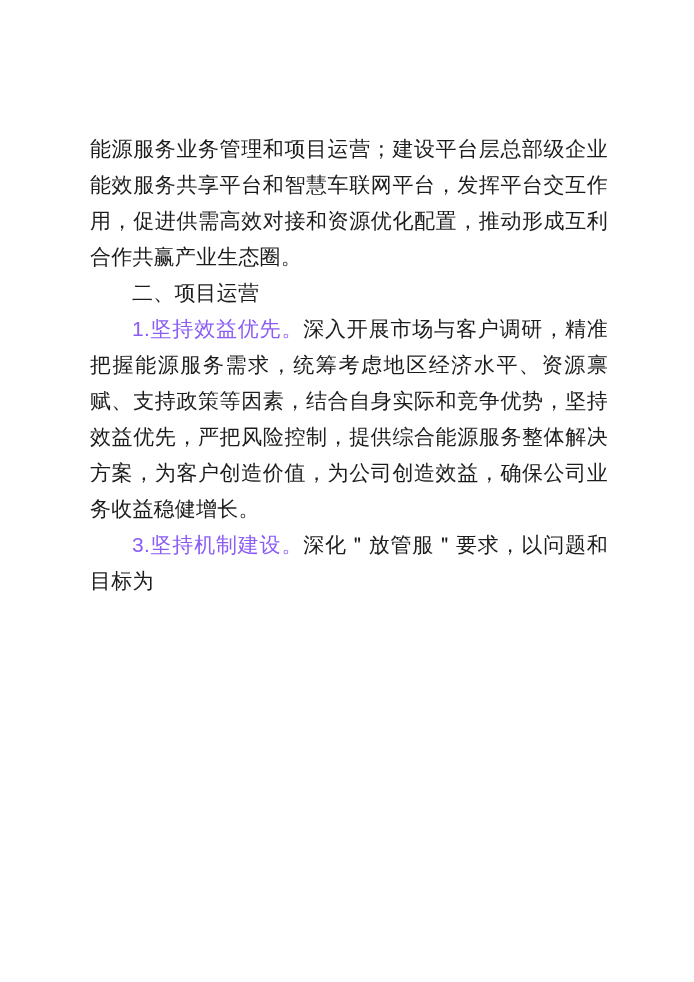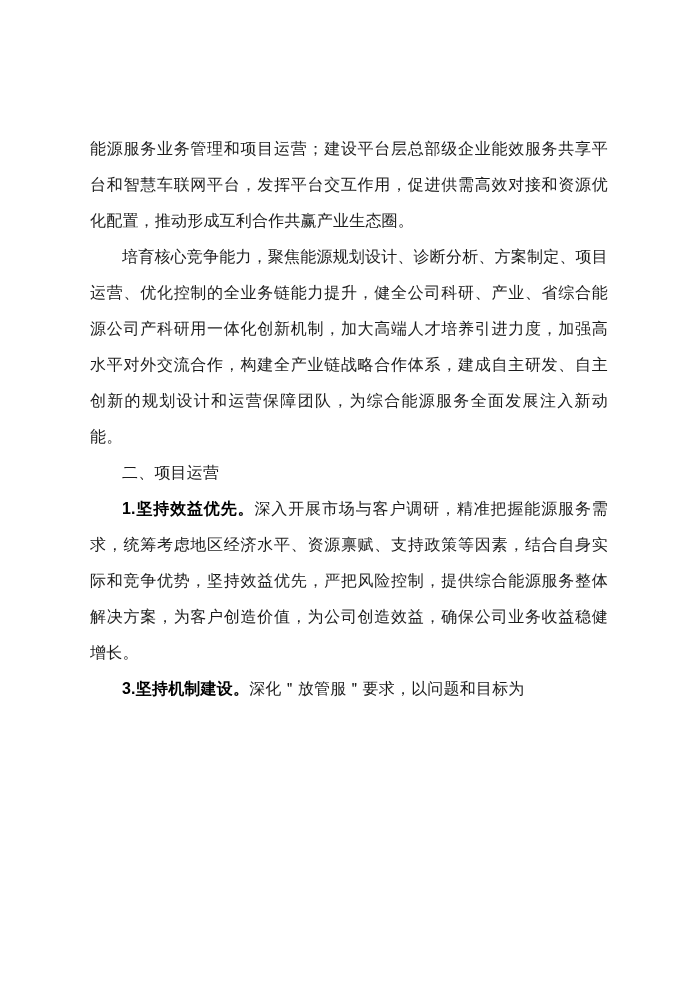--- a/index.html
+++ b/index.html
@@ -19,45 +19,44 @@
     height: 982px;
     background: #ffffff;
     padding: 131px 86px 0 90px;
   }
   .content {
     width: 518px;
   }
   .para {
     margin: 0;
     padding: 0;
-    font-size: 16px;
+    font-size: 21px;
     line-height: 36px;
     color: #1c1c1c;
     text-align: justify;
     letter-spacing: 0.2px;
     word-break: break-all;
     overflow-wrap: break-word;
   }
   .para.indent {
     text-indent: 2em;
   }
   .lead {
-    font-weight: 700;
-    color: #000000;
+    font-weight: 400;
+    color: #8b5cf6;
   }
 </style>
 </head>
 <body>
 
 <div class="page">
   <div class="content">
 
     <p class="para"><span>能源服务业务管理和项目运营；建设平台层总部级企业能效服务共享平台和智慧车联网平台，发挥平台交互作用，促进供需高效对接和资源优化配置，推动形成互利合作共赢产业生态圈。</span></p>
 
-    <p class="para indent"><span>培育核心竞争能力，聚焦能源规划设计、诊断分析、方案制定、项目运营、优化控制的全业务链能力提升，健全公司科研、产业、省综合能源公司产科研用一体化创新机制，加大高端人才培养引进力度，加强高水平对外交流合作，构建全产业链战略合作体系，建成自主研发、自主创新的规划设计和运营保障团队，为综合能源服务全面发展注入新动能。</span></p>
 
     <p class="para indent"><span>二、项目运营</span></p>
 
     <p class="para indent"><span class="lead">1.坚持效益优先。</span><span>深入开展市场与客户调研，精准把握能源服务需求，统筹考虑地区经济水平、资源禀赋、支持政策等因素，结合自身实际和竞争优势，坚持效益优先，严把风险控制，提供综合能源服务整体解决方案，为客户创造价值，为公司创造效益，确保公司业务收益稳健增长。</span></p>
 
 
     <p class="para indent"><span class="lead">3.坚持机制建设。</span><span>深化＂放管服＂要求，以问题和目标为</span></p>
 
   </div>
 </div>

